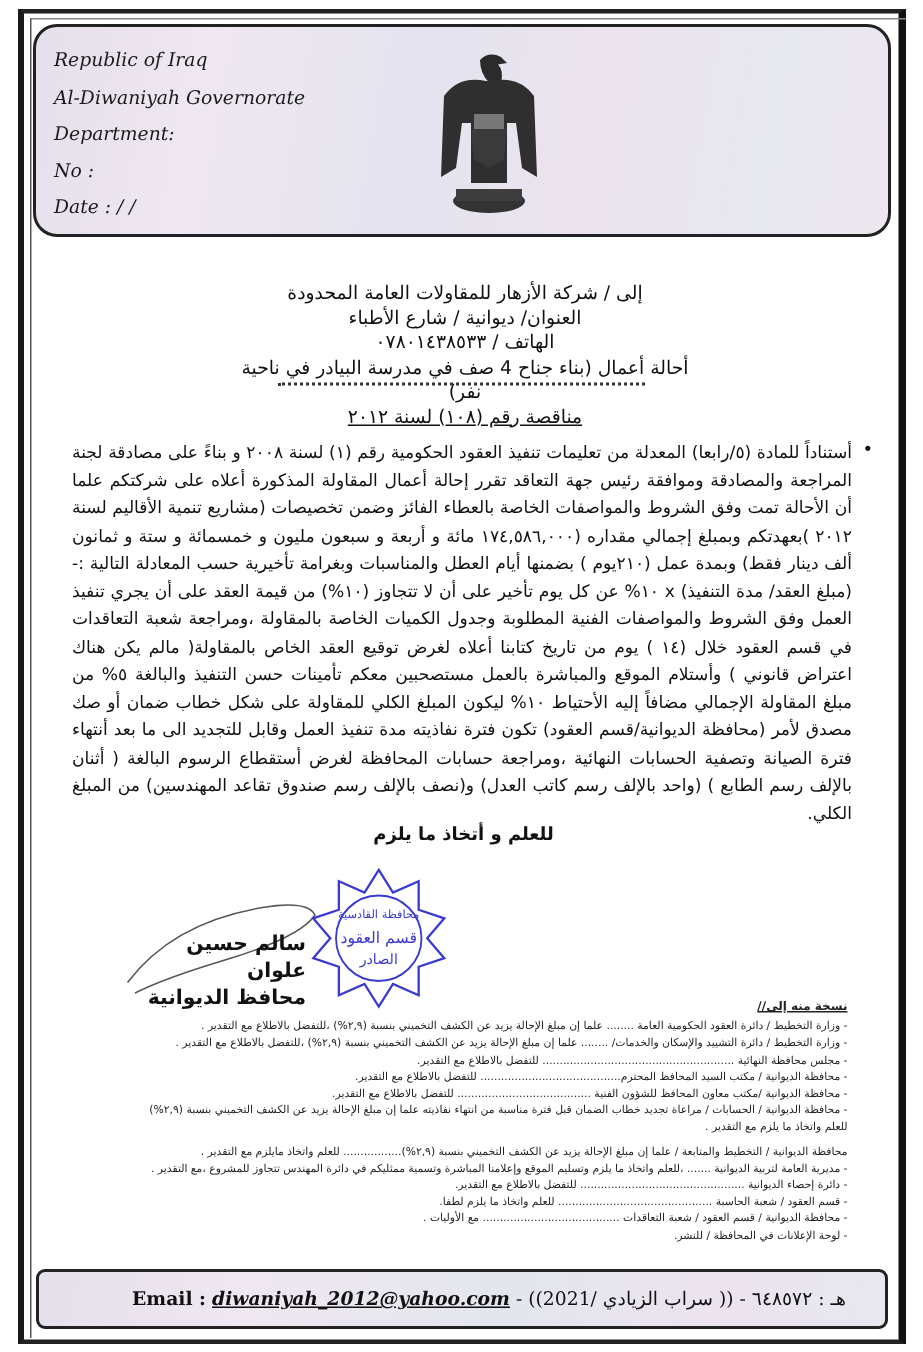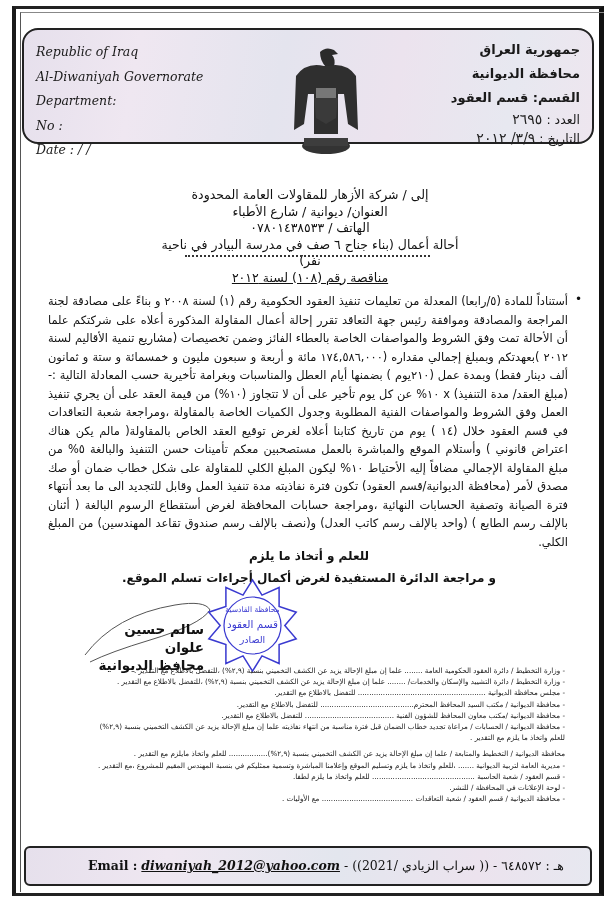--- a/index.html
+++ b/index.html
@@ -10,21 +10,21 @@
   .frame {
     position: absolute; left: 12px; top: 6px; width: 592px; height: 890px;
     border-left: 4px solid #1a1a1a; border-top: 3px solid #222; border-right: 5px solid #111; border-bottom: 3px solid #222;
     box-sizing: border-box;
   }
   .frame-inner {
     position: absolute; left: 20px; top: 12px; width: 584px; height: 880px;
     border-left: 1px solid #555; border-top: 1px solid #888; box-sizing: border-box;
   }
   .header {
-    position: absolute; left: 22px; top: 28px; width: 572px; height: 116px;
+    position: absolute; left: 22px; top: 16px; width: 572px; height: 142px;
     border: 2px solid #222; border-radius: 16px; box-sizing: border-box;
     background: linear-gradient(100deg, #e6e0ec 0%, #efe7f1 20%, #e4e4ee 45%, #ece3ee 65%, #e7e8f0 85%, #eee6ef 100%);
   }
   .hdr-en { position: absolute; left: 12px; top: 10px; font-family: "DejaVu Serif", serif; font-style: italic; font-size: 12.5px; line-height: 24.5px; color: #1a1a1a; }
   .hdr-ar { position: absolute; right: 12px; top: 8px; direction: rtl; text-align: right; font-family: "DejaVu Sans", sans-serif; color: #1a1a1a; }
   .hdr-ar .l1 { font-size: 13px; font-weight: bold; line-height: 24px; }
   .hdr-ar .l2 { font-size: 12.5px; line-height: 19px; }
   .hand { font-family: "DejaVu Serif", serif; font-size: 14px; color: #222; }
   .emblem { position: absolute; left: 262px; top: 8px; width: 80px; height: 120px; }
 
@@ -69,80 +69,68 @@
 
   <svg class="emblem" viewBox="0 0 80 120">
     <path d="M34 14 q6 -6 14 -2 l4 4 l-6 1 q4 4 2 12 l-8 0 q-6 -6 -6 -15z" fill="#2b2b2b"></path>
     <path d="M10 38 q10 -14 28 -10 l4 0 q18 -4 28 10 l2 54 l-10 -6 l-4 -30 l-6 0 l0 40 l-24 0 l0 -40 l-6 0 l-4 30 l-10 6z" fill="#2f2f2f"></path>
     <rect x="30" y="50" width="20" height="10" fill="#777"></rect>
     <path d="M28 60 l24 0 l-2 20 l-10 6 l-10 -6z" fill="#3a3a3a"></path>
     <ellipse cx="40" cy="108" rx="24" ry="8" fill="#333"></ellipse>
     <rect x="18" y="100" width="44" height="8" fill="#3d3d3d"></rect>
   </svg>
 
-  <div class="hdr-ar">
-    <div class="l1">جمهورية العراق</div>
-    <div class="l1">محافظة الديوانية</div>
-    <div class="l1">القسم: قسم العقود</div>
-    <div class="l2">
-      <span>العدد :</span>
-      <span class="hand">٢٦٩٥</span>
-    </div>
-    <div class="l2">
-      <span>التاريخ :</span>
-      <span class="hand">٣/٩/ ٢٠١٢</span>
-    </div>
-  </div>
 </div>
 
 <div class="addressee">
   <div>إلى / شركة الأزهار للمقاولات العامة المحدودة</div>
   <div>العنوان/ ديوانية / شارع الأطباء</div>
   <div>الهاتف / ٠٧٨٠١٤٣٨٥٣٣</div>
-  <div>أحالة أعمال (بناء جناح ٦ صف في مدرسة البيادر في ناحية نفر)</div>
+  <div>أحالة أعمال (بناء جناح 4 صف في مدرسة البيادر في ناحية نفر)</div>
   <div class="tender">مناقصة رقم (١٠٨) لسنة ٢٠١٢</div>
 </div>
 <div class="dots"></div>
 
 <div class="bullet">•</div>
 <div class="body-para">أستناداً للمادة (٥/رابعا) المعدلة من تعليمات تنفيذ العقود الحكومية رقم (١) لسنة ٢٠٠٨ و بناءً على مصادقة لجنة المراجعة والمصادقة وموافقة رئيس جهة التعاقد تقرر إحالة أعمال المقاولة المذكورة أعلاه على شركتكم علما أن الأحالة تمت وفق الشروط والمواصفات الخاصة بالعطاء الفائز وضمن تخصيصات (مشاريع تنمية الأقاليم لسنة ٢٠١٢ )بعهدتكم وبمبلغ إجمالي مقداره (١٧٤,٥٨٦,٠٠٠ مائة و أربعة و سبعون مليون و خمسمائة و ستة و ثمانون ألف دينار فقط) وبمدة عمل (٢١٠يوم ) بضمنها أيام العطل والمناسبات وبغرامة تأخيرية حسب المعادلة التالية :- (مبلغ العقد/ مدة التنفيذ) x ١٠% عن كل يوم تأخير على أن لا تتجاوز (١٠%) من قيمة العقد على أن يجري تنفيذ العمل وفق الشروط والمواصفات الفنية المطلوبة وجدول الكميات الخاصة بالمقاولة ،ومراجعة شعبة التعاقدات في قسم العقود خلال (١٤ ) يوم من تاريخ كتابنا أعلاه لغرض توقيع العقد الخاص بالمقاولة( مالم يكن هناك اعتراض قانوني ) وأستلام الموقع والمباشرة بالعمل مستصحبين معكم تأمينات حسن التنفيذ والبالغة ٥% من مبلغ المقاولة الإجمالي مضافاً إليه الأحتياط ١٠% ليكون المبلغ الكلي للمقاولة على شكل خطاب ضمان أو صك مصدق لأمر (محافظة الديوانية/قسم العقود) تكون فترة نفاذيته مدة تنفيذ العمل وقابل للتجديد الى ما بعد أنتهاء فترة الصيانة وتصفية الحسابات النهائية ،ومراجعة حسابات المحافظة لغرض أستقطاع الرسوم البالغة ( أثنان بالإلف رسم الطابع ) (واحد بالإلف رسم كاتب العدل) و(نصف بالإلف رسم صندوق تقاعد المهندسين) من المبلغ الكلي.</div>
 
 <div class="closing">
   <div>للعلم و أتخاذ ما يلزم</div>
-  <div>و مراجعة الدائرة المستفيدة لغرض أكمال أجراءات تسلم الموقع.</div>
 </div>
 
 <svg class="sig-scribble" viewBox="0 0 140 70">
   <path d="M10 60 q30 -40 90 -50 q30 -5 35 5 q-10 15 -60 30 q-40 12 -60 22" fill="none" stroke="#555" stroke-width="1"></path>
 </svg>
 <div class="sig">
   <div>سالم حسين علوان</div>
   <div>محافظ الديوانية</div>
 </div>
 
 <svg class="stamp" viewBox="0 0 100 100">
   <polygon points="50,2 60,18 78,10 78,30 96,36 84,50 96,64 78,70 78,90 60,82 50,98 40,82 22,90 22,70 4,64 16,50 4,36 22,30 22,10 40,18" fill="none" stroke="#3a3ad0" stroke-width="1.6"></polygon>
   <circle cx="50" cy="50" r="30" fill="none" stroke="#3a3ad0" stroke-width="1.3"></circle>
   <text x="50" y="36" font-size="8" text-anchor="middle" fill="#3a3ad0" font-family="DejaVu Sans, sans-serif">محافظة القادسية</text>
   <text x="50" y="53" font-size="11" text-anchor="middle" fill="#3a3ad0" font-family="DejaVu Sans, sans-serif">قسم العقود</text>
   <text x="50" y="68" font-size="10" text-anchor="middle" fill="#3a3ad0" font-family="DejaVu Sans, sans-serif">الصادر</text>
 </svg>
 
 <div class="copies">
+  <div class="title">نسخة منه إلى//</div>
   <div class="row">- وزارة التخطيط / دائرة العقود الحكومية العامة ........ علما إن مبلغ الإحالة يزيد عن الكشف التخميني بنسبة (٢,٩%) ،للتفضل بالاطلاع مع التقدير .</div>
   <div class="row">- وزارة التخطيط / دائرة التشييد والإسكان والخدمات/ ........ علما إن مبلغ الإحالة يزيد عن الكشف التخميني بنسبة (٢,٩%) ،للتفضل بالاطلاع مع التقدير .</div>
-  <div class="row">- مجلس محافظة الديوانية ........................................................ للتفضل بالاطلاع مع التقدير.</div>
+  <div class="row">- مجلس محافظة النهائية ........................................................ للتفضل بالاطلاع مع التقدير.</div>
   <div class="row">- محافظة الديوانية / مكتب السيد المحافظ المحترم......................................... للتفضل بالاطلاع مع التقدير.</div>
   <div class="row">- محافظة الديوانية /مكتب معاون المحافظ للشؤون الفنية ....................................... للتفضل بالاطلاع مع التقدير.</div>
   <div class="row">- محافظة الديوانية / الحسابات / مراعاة تجديد خطاب الضمان قبل فترة مناسبة من انتهاء نفاذيته علما إن مبلغ الإحالة يزيد عن الكشف التخميني بنسبة (٢,٩%)</div>
   <div class="row">للعلم واتخاذ ما يلزم مع التقدير .</div>
   <div class="row" style="margin-top:5px">محافظة الديوانية / التخطيط والمتابعة / علما إن مبلغ الإحالة يزيد عن الكشف التخميني بنسبة (٢,٩%)................. للعلم واتخاذ مايلزم مع التقدير .</div>
-  <div class="row">- مديرية العامة لتربية الديوانية ....... ،للعلم واتخاذ ما يلزم وتسليم الموقع وإعلامنا المباشرة وتسمية ممثليكم في بنسبة المهندس المقيم للمشروع ،مع التقدير .</div>
+  <div class="row">- مديرية العامة لتربية الديوانية ....... ،للعلم واتخاذ ما يلزم وتسليم الموقع وإعلامنا المباشرة وتسمية ممثليكم في دائرة المهندس تتجاوز للمشروع ،مع التقدير .</div>
+  <div class="row">- دائرة إحصاء الديوانية ................................................ للتفضل بالاطلاع مع التقدير.</div>
   <div class="row">- قسم العقود / شعبة الحاسبة ............................................. للعلم واتخاذ ما يلزم لطفا.</div>
+  <div class="row">- محافظة الديوانية / قسم العقود / شعبة التعاقدات ........................................ مع الأوليات .</div>
   <div class="row">- لوحة الإعلانات في المحافظة / للنشر.</div>
-  <div class="row">- محافظة الديوانية / قسم العقود / شعبة التعاقدات ........................................ مع الأوليات .</div>
 </div>
 
 <div class="footer">
   <span class="email-label">Email :</span>
   <span class="email">diwaniyah_2012@yahoo.com</span>
   <span> - ((2021/ سراب الزيادي )) - هـ : ٦٤٨٥٧٢</span>
 </div>
 
 </body></html>

